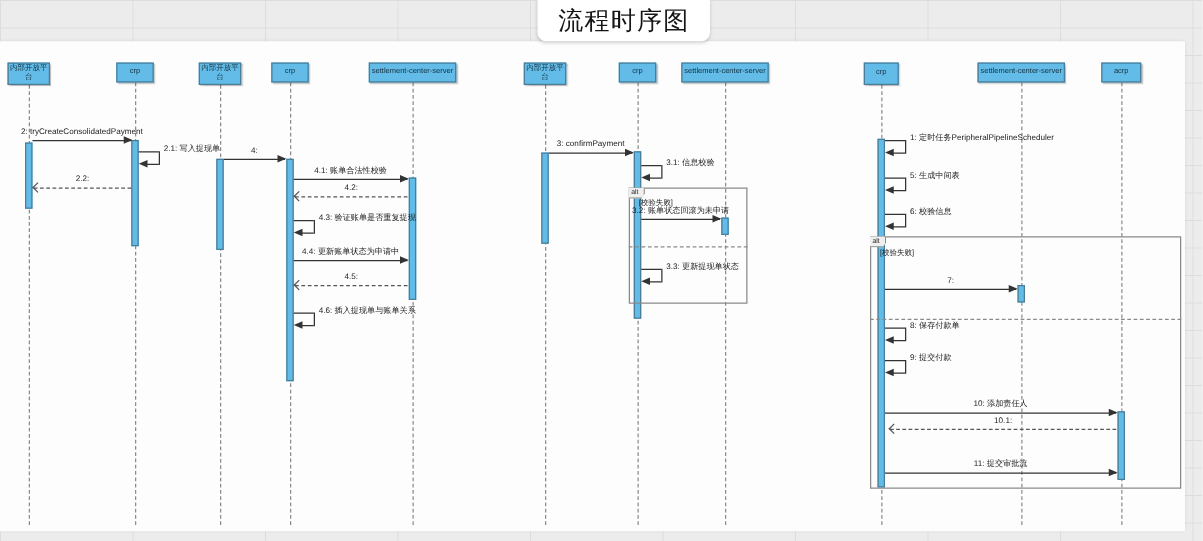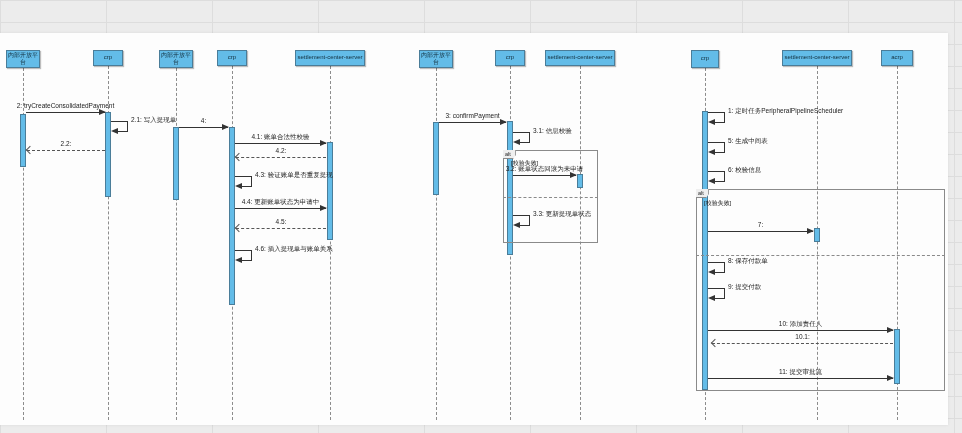--- a/index.html
+++ b/index.html
@@ -37,20 +37,23 @@
     border-bottom:1px solid var(--frag);font-size:5.5px;line-height:7px;color:#222;
     clip-path:polygon(0 0,100% 0,100% 55%,78% 100%,0 100%);z-index:4;}
   .frag-guard{position:absolute;font-size:6px;line-height:1;color:#1c1c1c;white-space:nowrap;z-index:4;}
   .frag-divider{position:absolute;height:0;border-top:1px dashed var(--frag);z-index:3;}
 </style>
 </head>
 <body>
 
 <div class="page">
   <div class="canvas"></div>
+  <div class="title-card">
+    <span class="title-text">流程时序图</span>
+  </div>
   <div id="layer">
       <div class="actor-box" style="left: 6px; top: 50px; width: 34px; height: 18px;">
         <div class="actor-label">内部开放平台</div>
       </div>
       <div class="lifeline" style="left: 23px; top: 68px; height: 352px;"></div>
       <div class="actor-box" style="left: 93px; top: 50px; width: 30px; height: 16px;">
         <div class="actor-label nowrap">crp</div>
       </div>
       <div class="lifeline" style="left: 108px; top: 66px; height: 354px;"></div>
       <div class="actor-box" style="left: 159px; top: 50px; width: 34px; height: 18px;">

